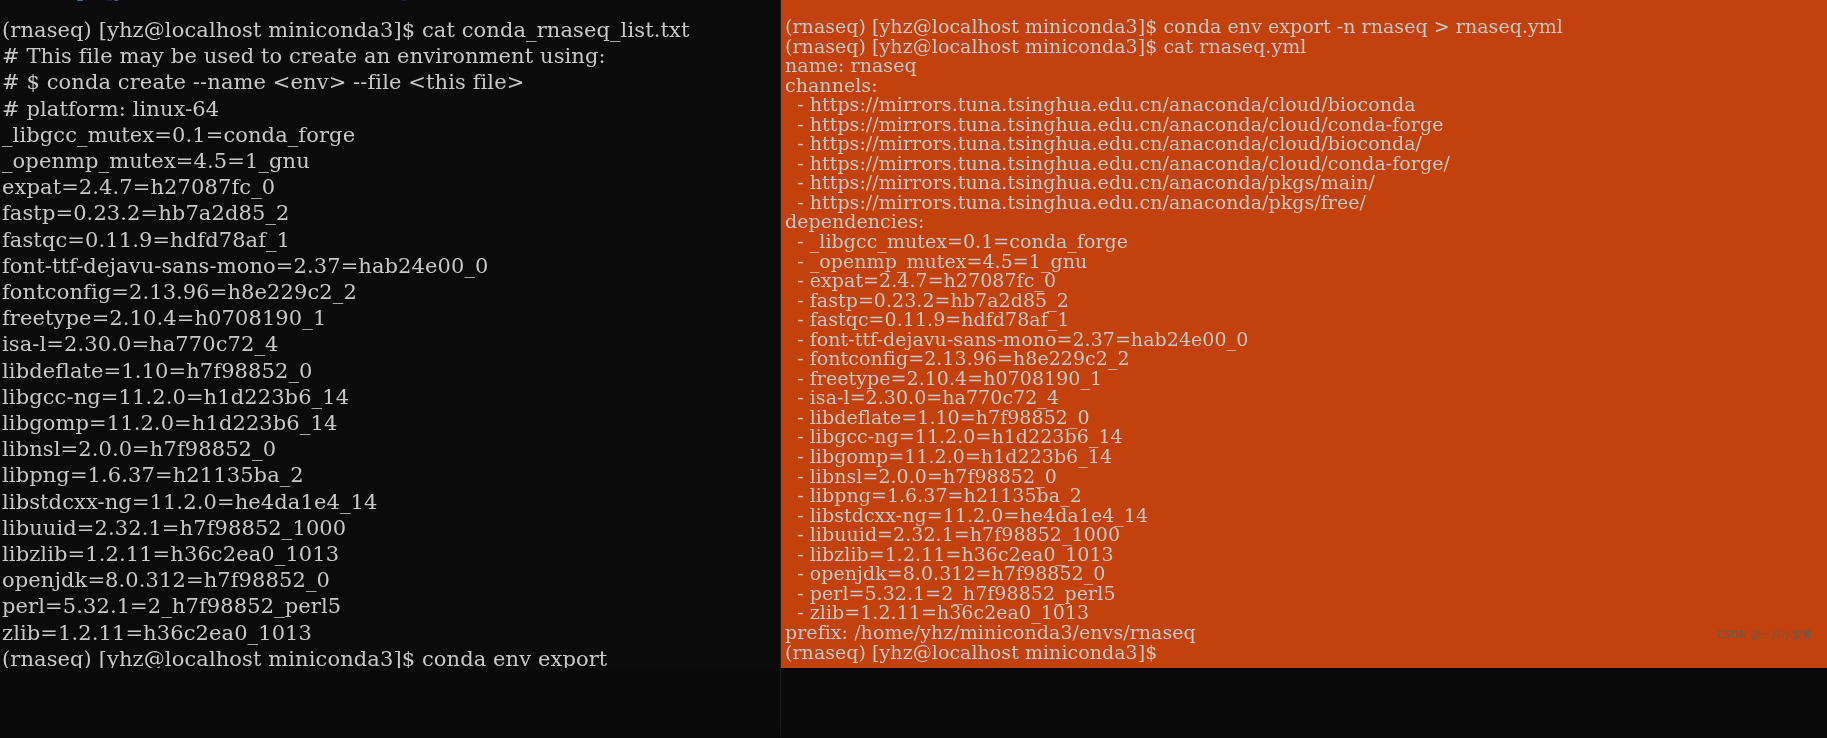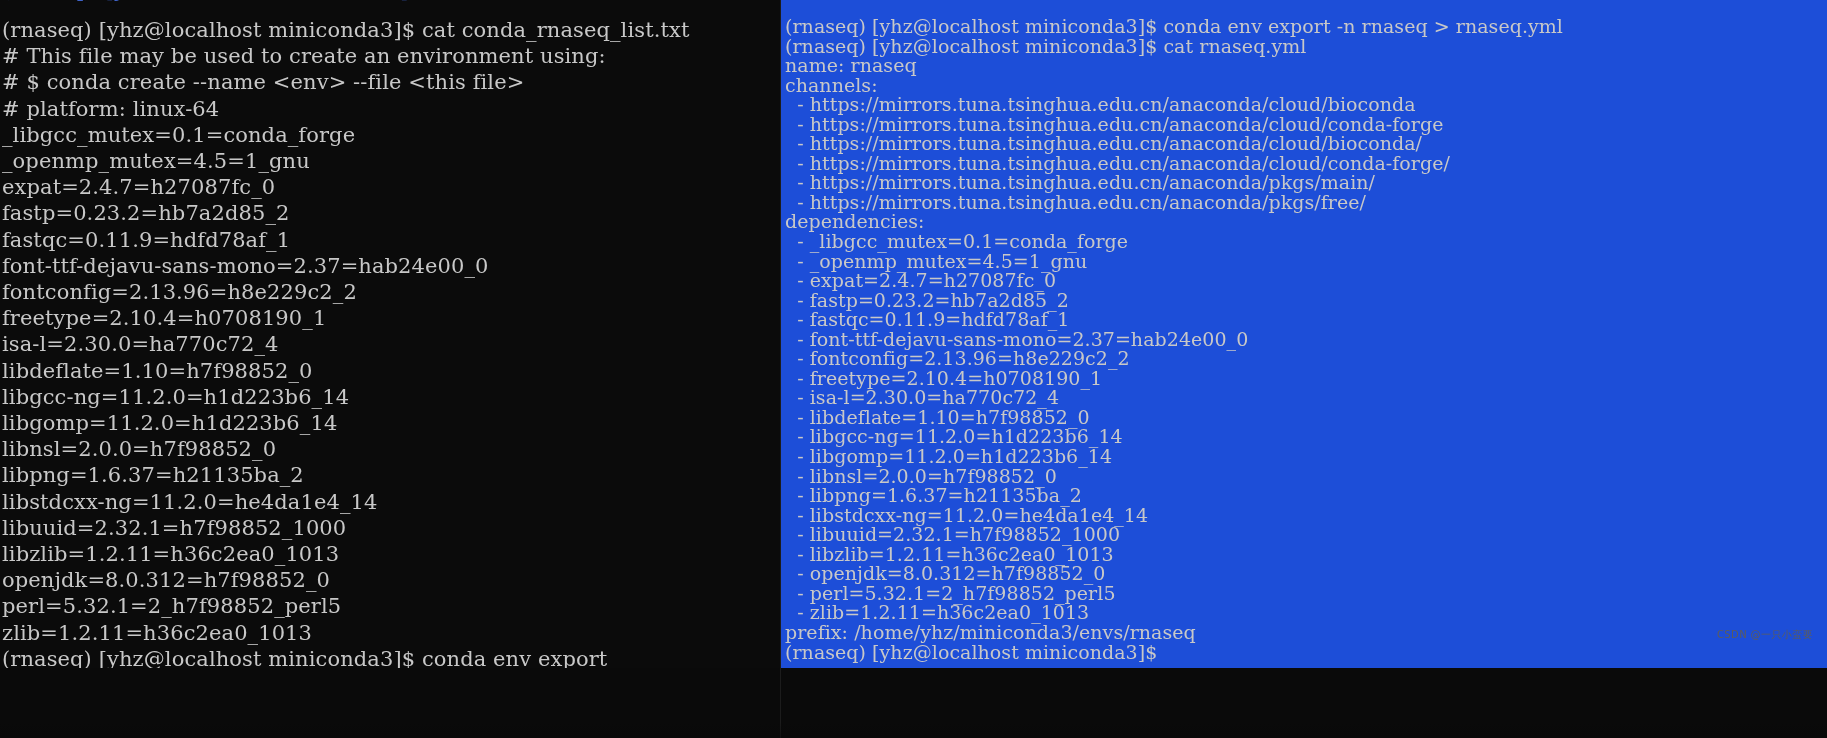--- a/index.html
+++ b/index.html
@@ -27,21 +27,21 @@
     overflow: hidden;
     background: #0b0b0b;
   }
   #pane-left {
     left: 0;
     width: 781px;
   }
   #pane-right {
     left: 781px;
     width: 1046px;
-    background: #1d4ed8;
+    background: #c2410c;
   }
   .pane-divider {
     position: absolute;
     top: 0;
     left: 780px;
     width: 1px;
     height: 738px;
     background: #1c1c1c;
     z-index: 5;
   }

